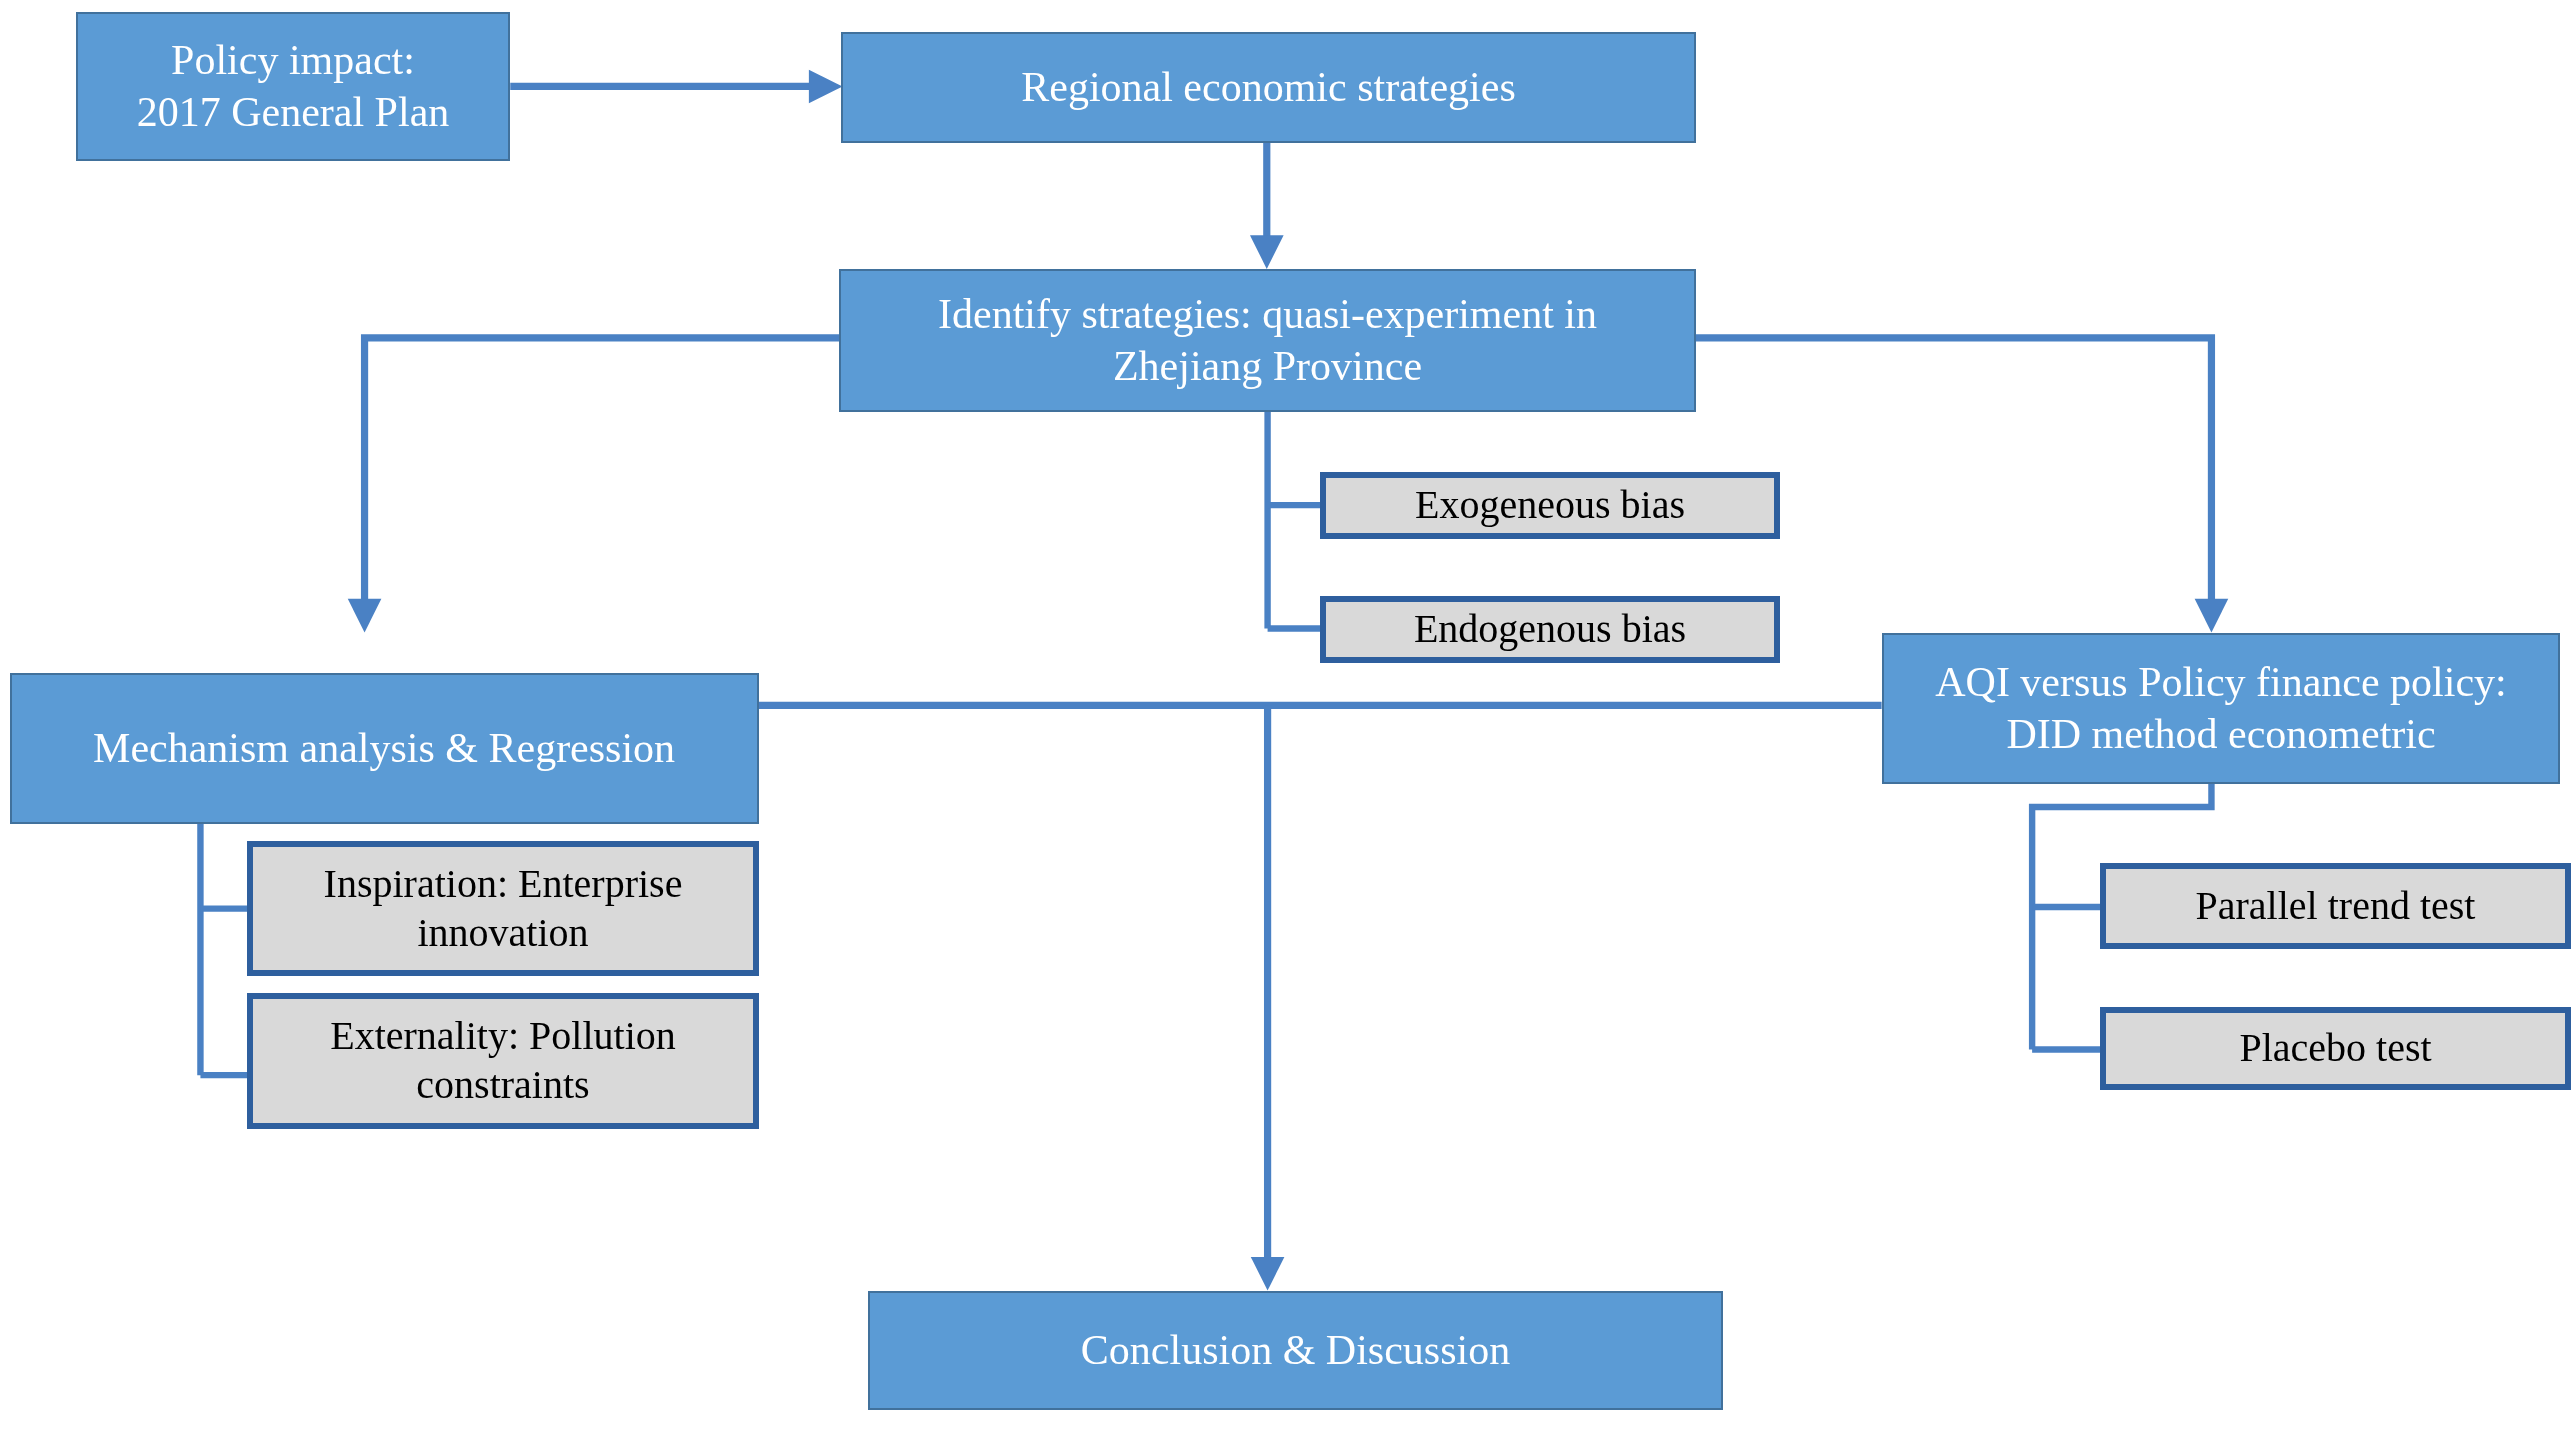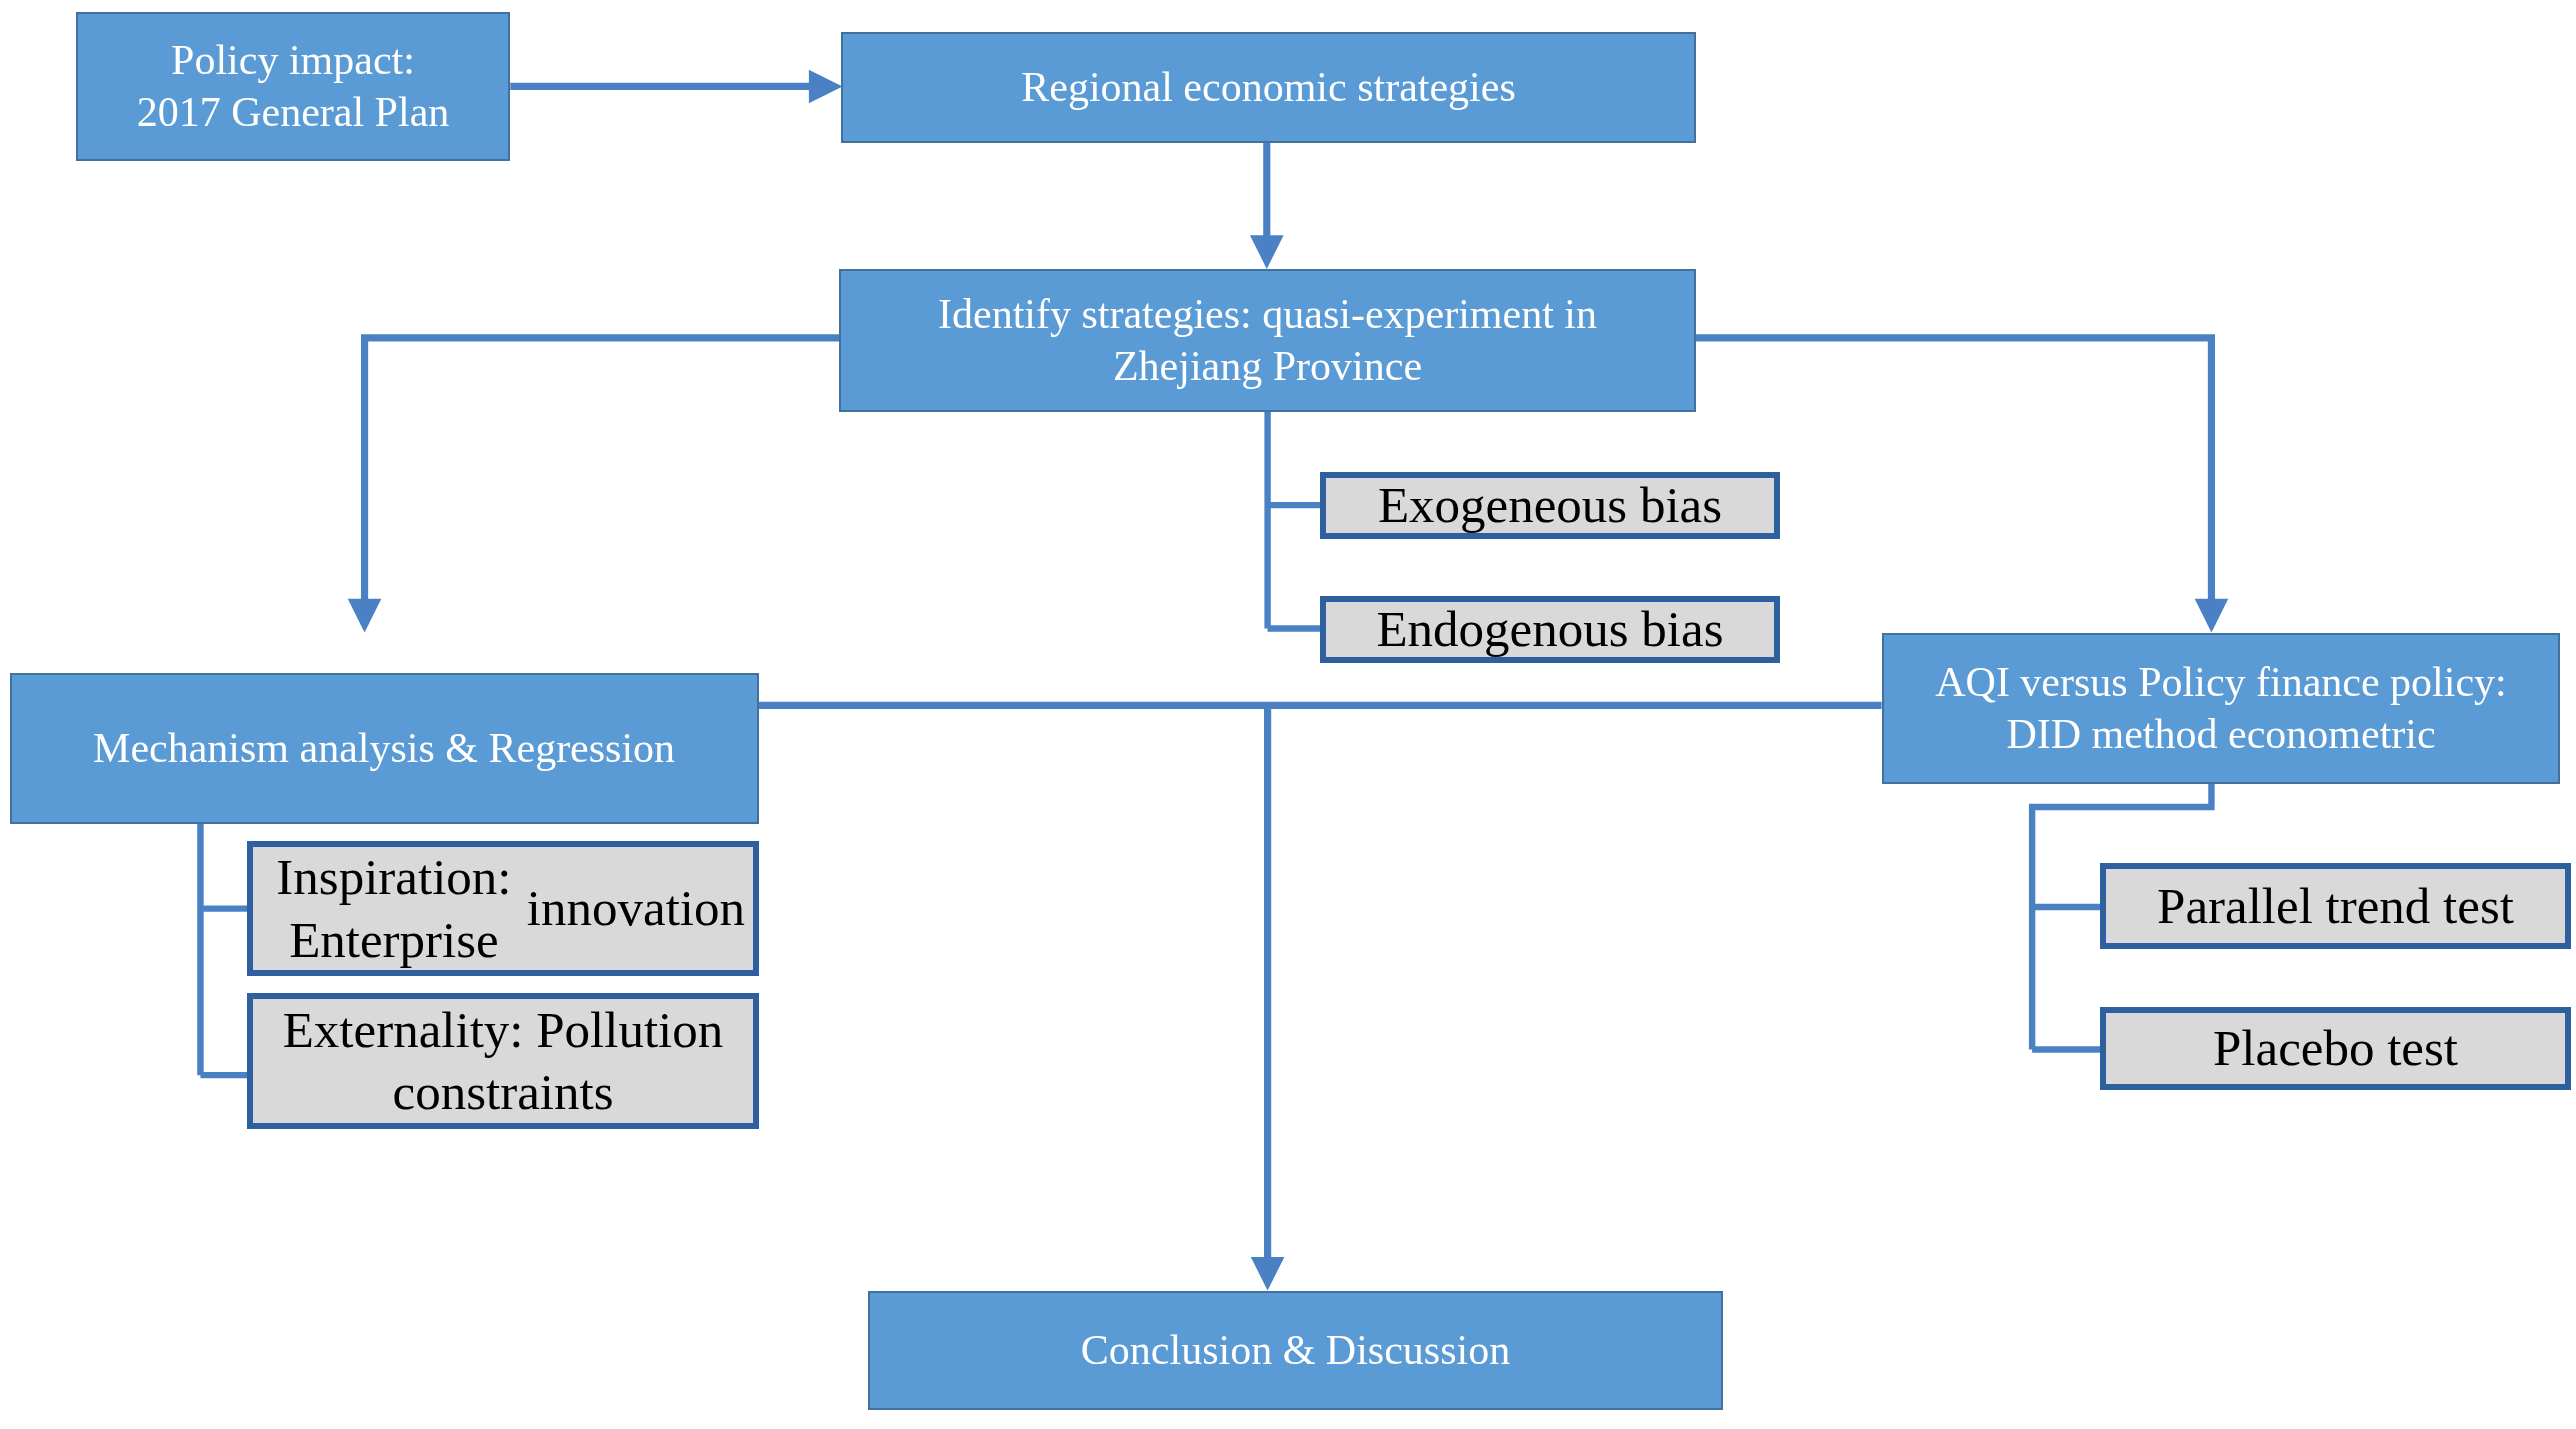--- a/index.html
+++ b/index.html
@@ -3,21 +3,21 @@
 <meta charset="utf-8">
 <style>
   html,body{margin:0;padding:0;background:#ffffff;}
   body{width:2576px;height:1429px;position:relative;overflow:hidden;
        font-family:"Liberation Serif","DejaVu Serif",serif;}
   #canvas{position:absolute;left:0;top:0;width:2576px;height:1429px;}
   .node{position:absolute;box-sizing:border-box;display:flex;align-items:center;
         justify-content:center;text-align:center;line-height:1.22;}
   .blue{background:#5B9BD5;border:2.4px solid #41719C;color:#ffffff;font-size:42px;
         padding:3.2px 11.2px;}
-  .gray{background:#D9D9D9;border:6.4px solid #2E5F9E;color:#000000;font-size:51px;
+  .gray{background:#D9D9D9;border:6.4px solid #2E5F9E;color:#000000;font-size:40px;
         padding:1.6px 8px;}
   svg.links{position:absolute;left:0;top:0;width:2576px;height:1429px;
             pointer-events:none;overflow:visible;}
   svg.links path,svg.links line{fill:none;stroke:#4A81C4;stroke-width:9;}
   svg.links .thin{stroke-width:8;}
   .ahead{fill:#4A81C4;stroke:none;}
 </style>
 </head>
 <body>
 
@@ -79,21 +79,21 @@
 
   <div class="node blue" style="left:9.6px;top:633px;width:749px;height:151px;margin-top:40px;">
     <span>Mechanism analysis &amp; Regression</span>
   </div>
 
   <div class="node blue" style="left:1882px;top:633px;width:678px;height:151px;flex-direction:column;">
     <span>AQI versus Policy finance policy:</span>
     <span>DID method econometric</span>
   </div>
 
-  <div class="node gray" style="left:247px;top:841px;width:512px;height:135px;flex-direction:row;">
+  <div class="node gray" style="left:247px;top:841px;width:512px;height:135px;flex-direction:column;">
     <span>Inspiration: Enterprise</span>
     <span>innovation</span>
   </div>
 
   <div class="node gray" style="left:247px;top:993px;width:512px;height:136px;flex-direction:column;">
     <span>Externality: Pollution</span>
     <span>constraints</span>
   </div>
 
   <div class="node gray" style="left:2100px;top:863px;width:471px;height:86px;">

